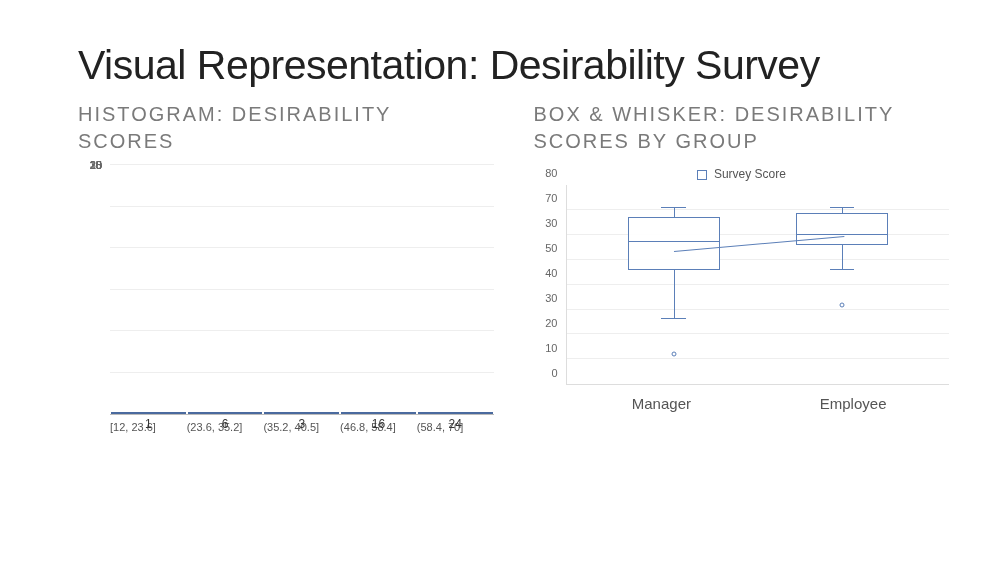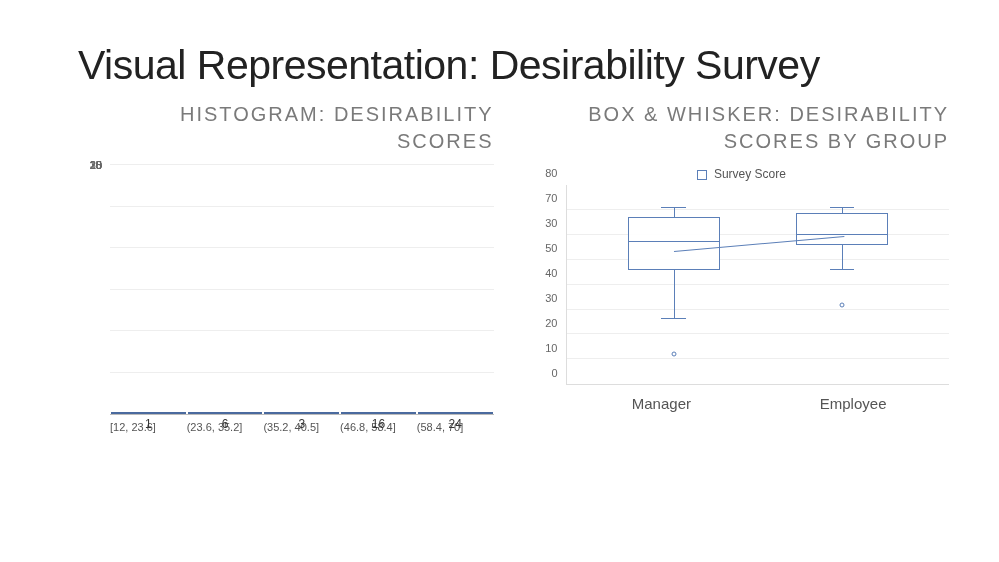--- a/index.html
+++ b/index.html
@@ -1,21 +1,21 @@
 <!DOCTYPE html>
 <html><head>
 <meta charset="utf-8">
 <style>
   * { box-sizing: border-box; margin: 0; padding: 0; }
   html, body { width: 999px; height: 562px; background: #fff; font-family: "Segoe UI", Arial, sans-serif; color: #333; }
   .slide { width: 999px; height: 562px; position: relative; padding: 42px 50px 20px 78px; }
   .title { font-size: 41px; font-weight: 400; color: #222; line-height: 1.15; letter-spacing: -0.5px; }
   .charts { display: flex; gap: 40px; margin-top: 12px; }
   .chart { flex: 1; }
-  .chart-title { text-align: right; font-size: 20px; font-weight: 400; color: #7a7a7a; letter-spacing: 2px; line-height: 1.35; margin-bottom: 10px; }
+  .chart-title { text-align: left; font-size: 20px; font-weight: 400; color: #7a7a7a; letter-spacing: 2px; line-height: 1.35; margin-bottom: 10px; }
   .hist-area { position: relative; height: 280px; padding-left: 32px; }
   .hist-ylabels { position: absolute; left: 0; top: 0; bottom: 30px; width: 28px; }
   .hist-ylabel { position: absolute; right: 4px; font-size: 11px; color: #666; transform: translateY(-50%); }
   .hist-plot { position: relative; height: 250px; border-bottom: 1px solid #bbb; }
   .hist-grid { position: absolute; left: 0; right: 0; border-top: 1px solid #eee; }
   .hist-bars { position: absolute; left: 0; right: 0; bottom: 0; top: 0; display: flex; align-items: flex-end; }
   .hist-bar-wrap { flex: 1; display: flex; flex-direction: column; align-items: stretch; padding: 0 1px; position: relative; }
   .hist-bar { background: repeating-linear-gradient(0deg, #5b7fb8 0 2px, #8ea8d0 2px 4px); border: 1px solid #4a6a9e; position: relative; }
   .hist-bar-label { position: absolute; left: 0; right: 0; top: 4px; text-align: center; font-size: 12px; color: #333; }
   .hist-xlabels { display: flex; margin-top: 6px; }

